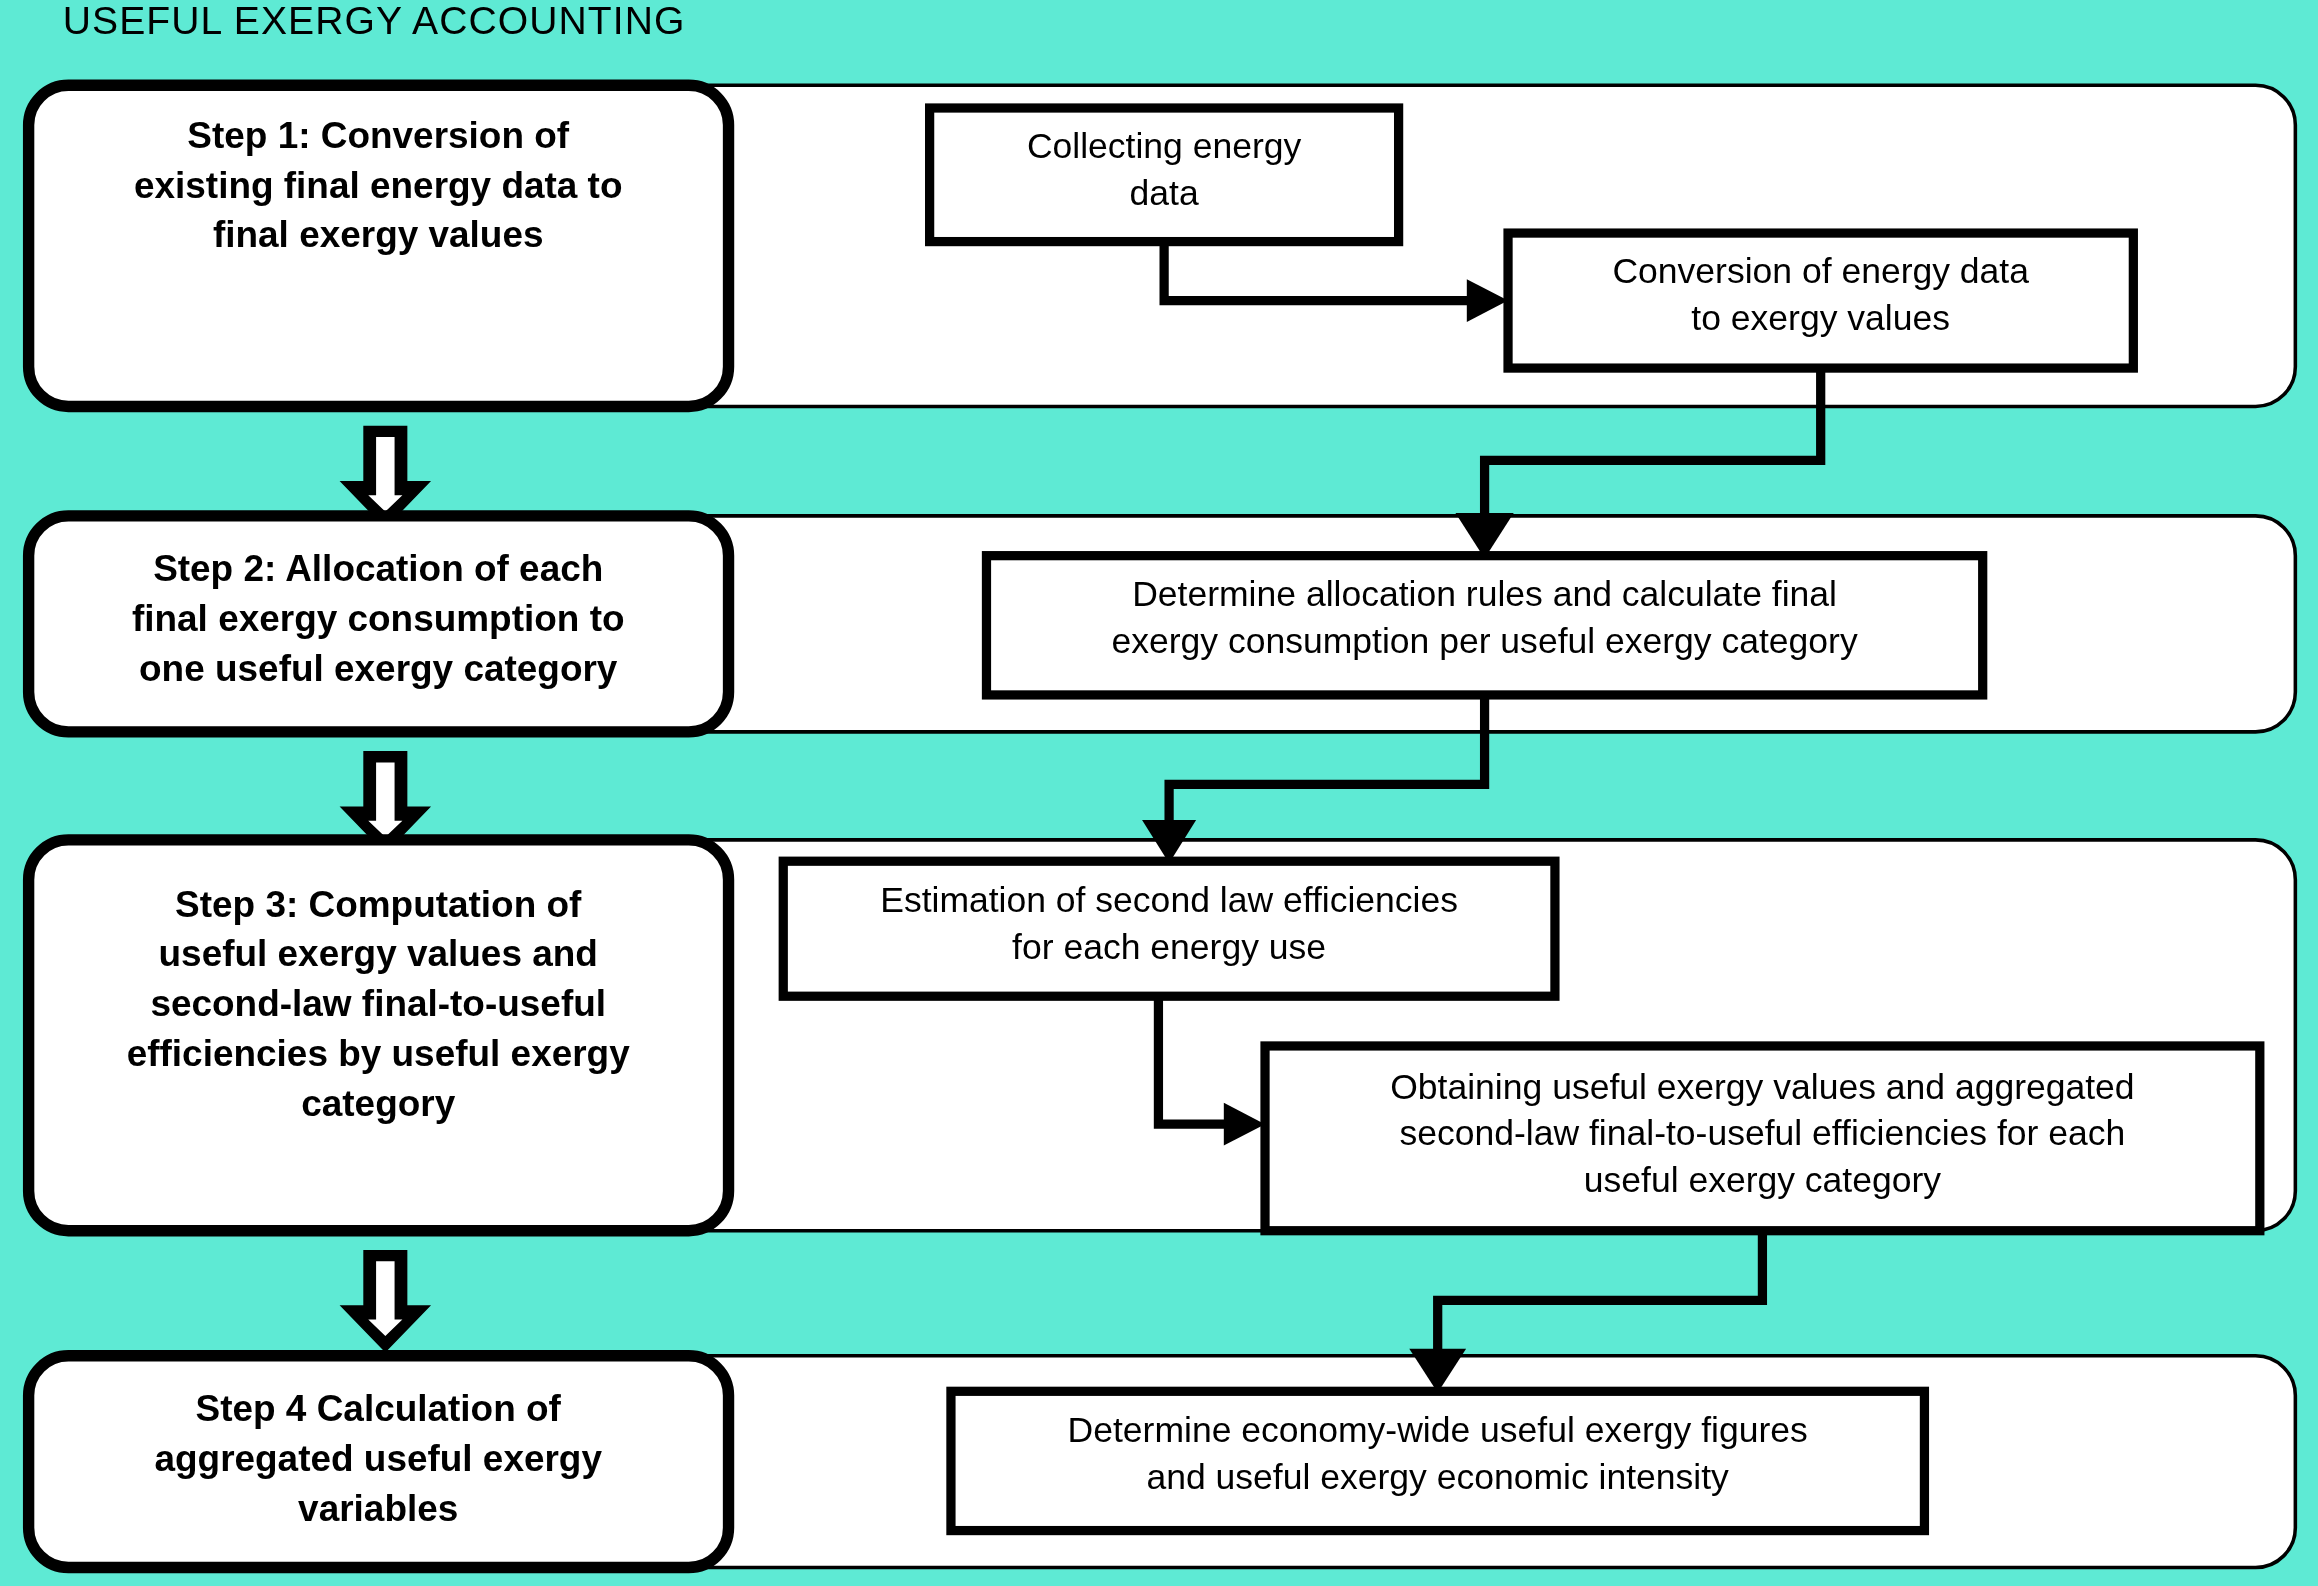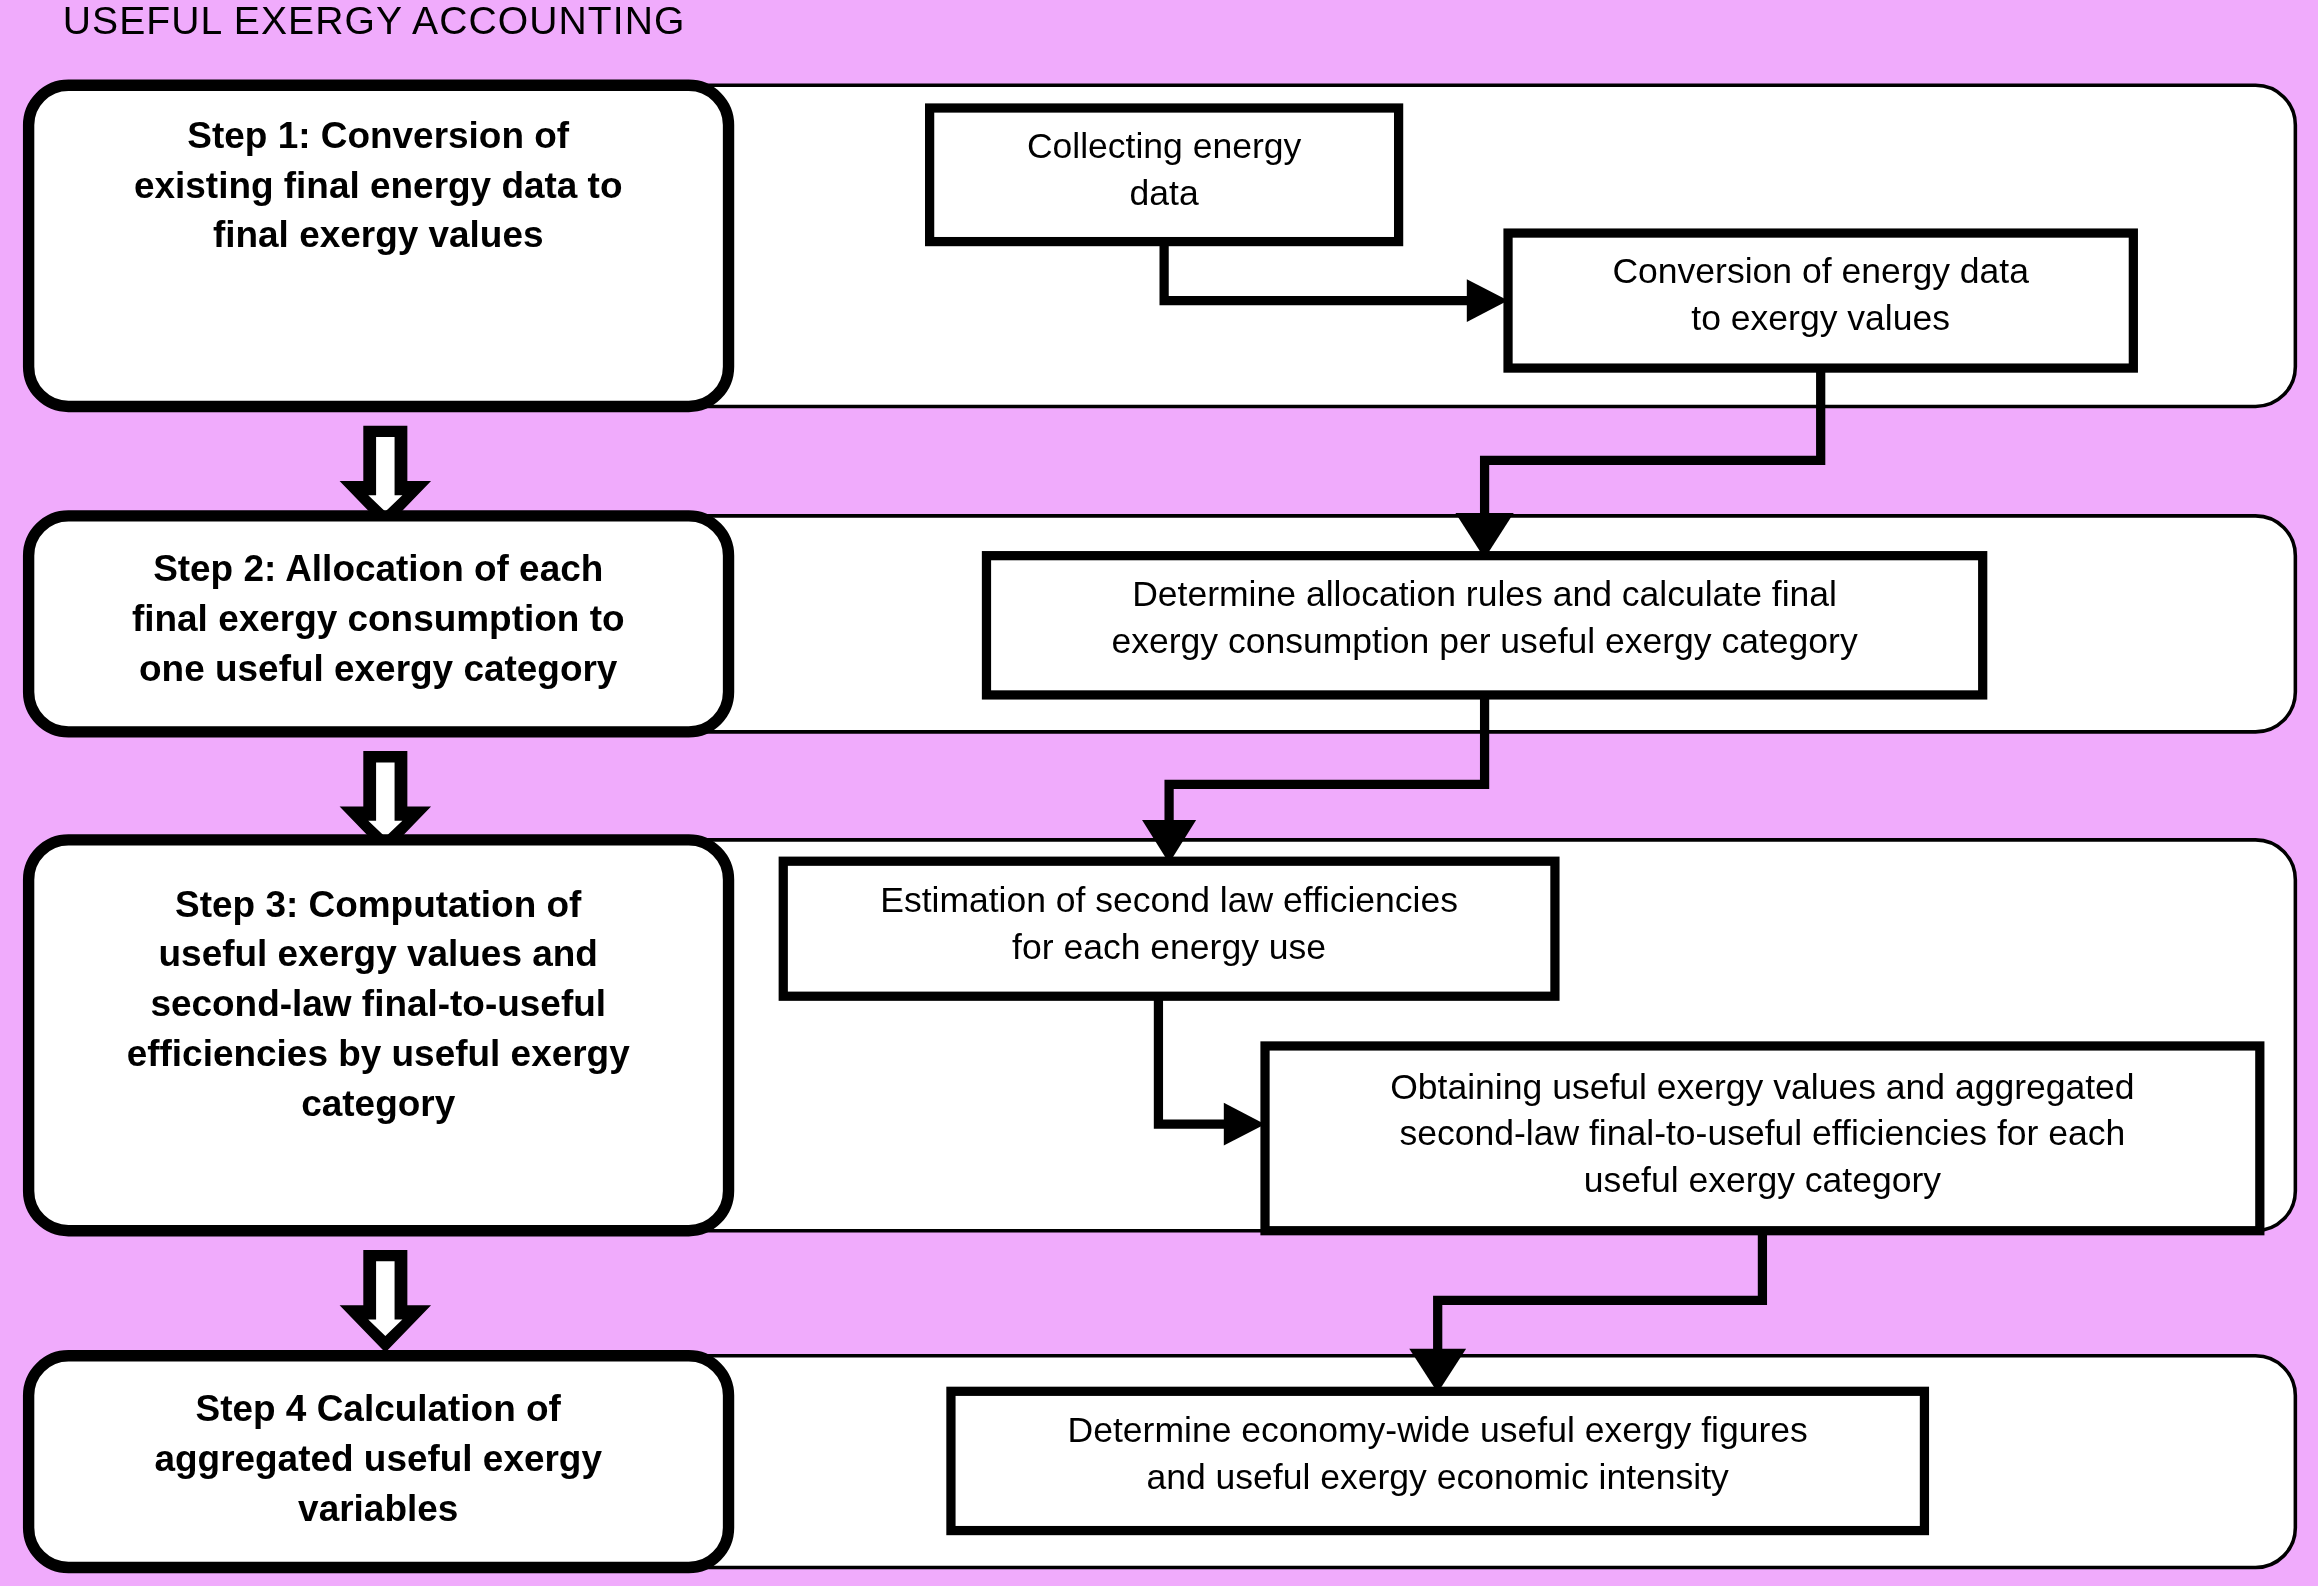--- a/index.html
+++ b/index.html
@@ -1,18 +1,18 @@
 <!DOCTYPE html>
 <html style="font-size:11.4px"><head>
 <meta charset="utf-8">
 <style>
   html,body{margin:0;padding:0;background:#ffffff;}
   body{width:2319px;height:1586px;overflow:hidden;
        font-family:"Liberation Sans","DejaVu Sans",sans-serif;}
-  #stage{position:relative;width:2319px;height:1586px;background:#f0abfc;}
+  #stage{position:relative;width:2319px;height:1586px;background:#5eead4;}
   svg#diagram{position:absolute;left:0;top:0;width:2319px;height:1586px;display:block;}
   .lbl{fill:#000;font-family:"Liberation Sans","DejaVu Sans",sans-serif;}
   .title-text{font-size:55px;letter-spacing:1.5px;}
   .step-text{font-size:52px;font-weight:bold;}
   .proc-text{font-size:50px;font-weight:normal;}
 </style>
 </head>
 <body>
 
 <div id="stage">

